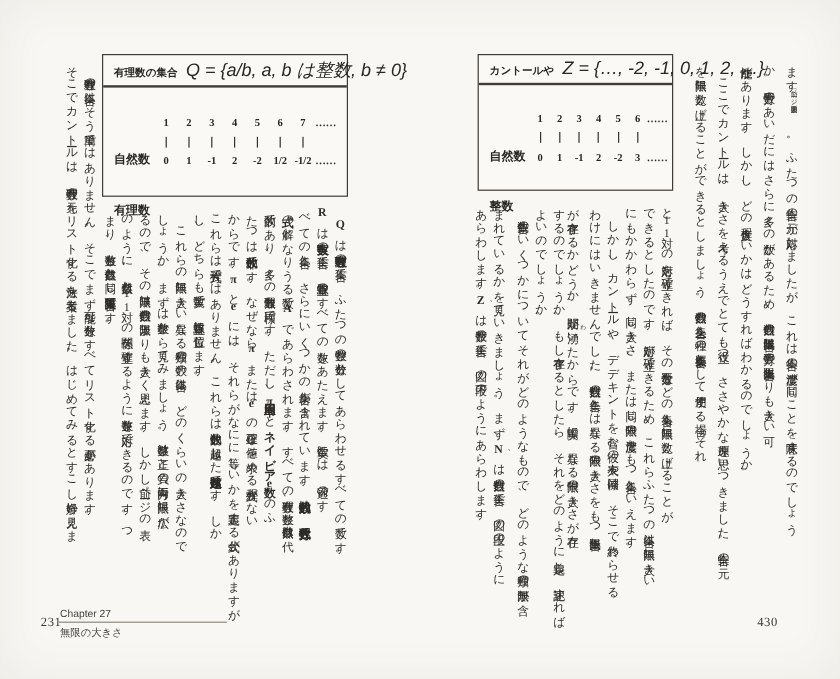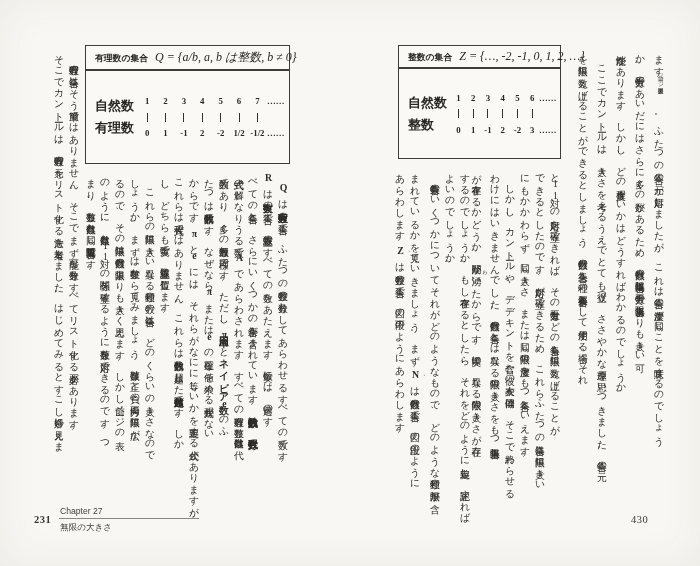--- a/index.html
+++ b/index.html
@@ -33,51 +33,51 @@
   .setbox{
     position:absolute;border:1px solid #403b34;background:rgba(255,255,255,0.25);
     font-family:"Liberation Sans","DejaVu Sans",sans-serif;
     display:flex;flex-direction:column;box-sizing:border-box;
   }
   .setbox .title{
     padding:3px 7px 3px 9px;border-bottom:2px solid #403b34;
     display:flex;align-items:baseline;gap:7px;white-space:nowrap;
   }
   .setbox .title .lbl{font-weight:700;font-size:8.8px;}
-  .setbox .title .mth{font-family:Liberation Serif, serif;font-style:italic;font-size:12px;}
+  .setbox .title .mth{font-family:Liberation Sans, sans-serif;font-style:italic;font-size:15px;}
   .setbox .tbl{flex:1;display:flex;align-items:center;padding:1px 4px 1px 9px;}
   .setbox .tlabels{display:flex;flex-direction:column;justify-content:space-between;height:40px;margin-right:4px;}
-  .setbox .tlabels span{font-weight:700;font-size:13px;white-space:nowrap;}
+  .setbox .tlabels span{font-weight:700;font-size:10px;white-space:nowrap;margin-top:28px;}
   .pair{display:flex;flex-direction:column;align-items:center;justify-content:space-between;height:42px;}
   .pair span{font-family:"Liberation Serif",serif;font-weight:600;font-size:8.8px;white-space:nowrap;}
   .tick{width:1px;height:9px;background:#35312b;}
   .pair:last-child .tick{visibility:hidden;}
   .setbox .note{
     border-top:1px solid #403b34;padding:2px 6px 3px 9px;
     font-size:7.1px;line-height:1.5;color:#35312b;white-space:nowrap;
   }
   .lbox .pair{width:19px;}
   .rbox .pair{width:16.5px;}
   
   .folio{position:absolute;font-size:10.5px;letter-spacing:0.5px;color:#3a362f;}
-  .chapblock{position:absolute;left:59px;top:506px;font-family:"Liberation Sans","DejaVu Sans",sans-serif;}
+  .chapblock{position:absolute;left:49px;top:506px;font-family:"Liberation Sans","DejaVu Sans",sans-serif;}
   .chapblock .chap{font-size:8.6px;color:#44403a;padding:0 0 2px 1px;}
   .chapblock .rule{width:140px;height:1px;background:#8d887f;}
   .chapblock .ctitle{font-size:8.6px;color:#44403a;padding:3px 0 0 1px;}
 </style>
 </head>
 <body>
 
 <div class="spread">
 
   <div>
 
     <div class="setbox rbox" style="left:398px;top:45px;width:163px;height:114px;">
       <div class="title">
-        <span class="lbl">整数の集合</span>
+        <span class="lbl">カントールや</span>
         <span class="mth">Z = {…, -2, -1, 0, 1, 2, …}</span>
       </div>
       <div class="tbl">
         <div class="tlabels">
           <span>自然数</span>
           <span>整数</span>
         </div>
         <div class="pair">
             <span>1</span>
             <i class="tick"></i>
@@ -203,21 +203,21 @@
     <div class="col" style="left:159px;top:172px;height:362px;"><span>し、どちらも実数で、数直線上に位置します。</span></div>
     <div class="col" style="left:144px;top:172px;height:362px;"><span>　これらの無限に大きい異なる種類の数の集合は、どのくらいの大きさなので</span></div>
     <div class="col" style="left:129px;top:172px;height:362px;"><span>しょうか。まずは整数から見てみましょう。整数は正と負の両方向に無限に広が</span></div>
     <div class="col" style="left:114px;top:172px;height:362px;"><span>るので、その無限は自然数の無限よりも大きく思えます。しかし前ページの表</span></div>
     <div class="col" style="left:99px;top:172px;height:362px;"><span>のように、自然数と1対1の関係を確立するように整数を対応できるのです。つ</span></div>
     <div class="col" style="left:85px;top:172px;height:362px;"><span>まり、整数も自然数と同じ可算無限集合です。</span></div>
 
     <div class="col" style="left:68px;top:48px;height:488px;"><span>　有理数の集合はそう簡単ではありません。そこでまず可能な分数をすべてリスト化する必要があります。</span></div>
     <div class="col" style="left:53px;top:48px;height:488px;"><span>そこでカントールは、有理数の元をリスト化する方法を考案しました。はじめてみるとすこし奇妙に見えま</span></div>
 
-    <div class="folio" style="left:34px;top:514px;font-weight:bold;">231</div>
+    <div class="folio" style="left:34px;top:514px;">231</div>
     <div class="chapblock">
       <div class="chap">Chapter 27</div>
       <div class="rule"></div>
       <div class="ctitle">無限の大きさ</div>
     </div>
   </div>
 
 </div>
 
 </body></html>

